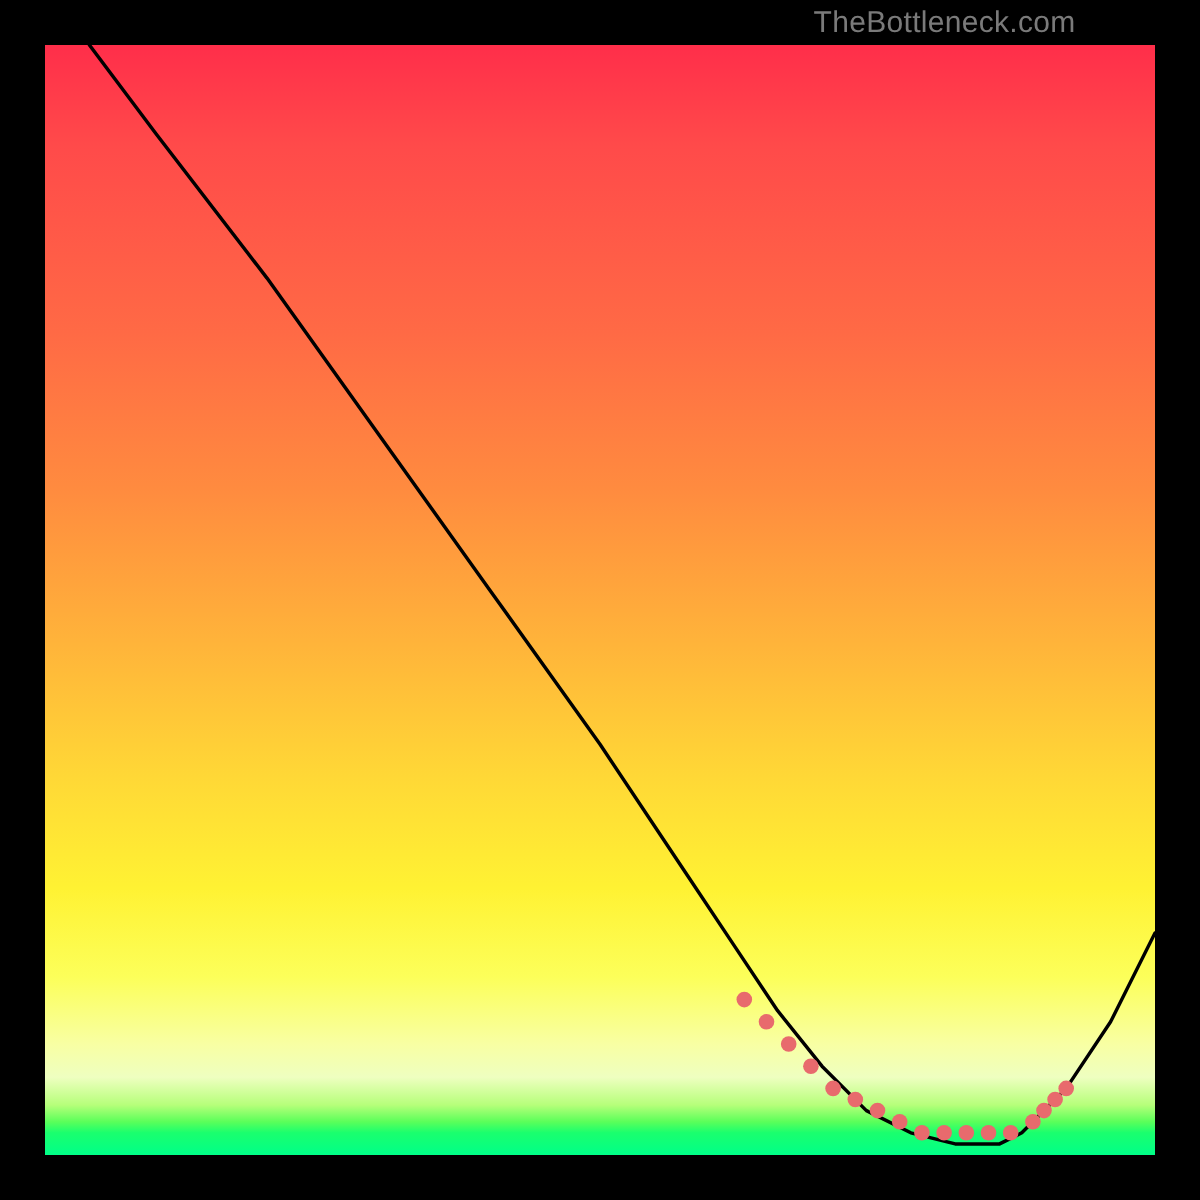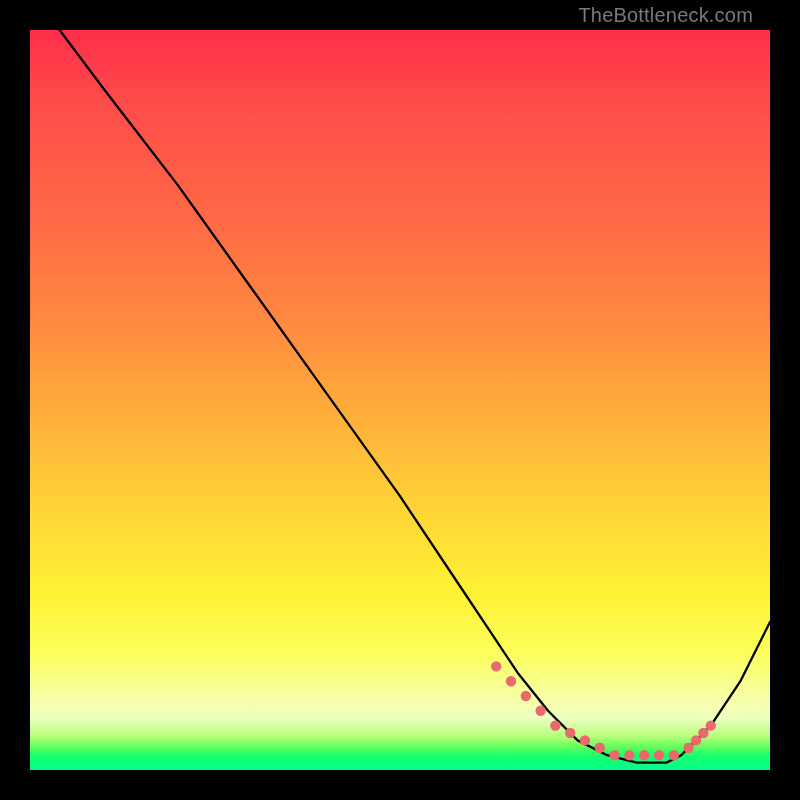--- a/index.html
+++ b/index.html
@@ -9,21 +9,20 @@
     height: 800px;
     background: #000000;
     overflow: hidden;
     font-family: Arial, Helvetica, sans-serif;
   }
   .stage {
     position: relative;
     width: 747px;
     height: 800px;
     background: #000000;
-    padding-left: 36px;
   }
   .plot-panel {
     position: absolute;
     left: 30px;
     top: 30px;
     width: 740px;
     height: 740px;
     
     background: linear-gradient(
       to bottom,

